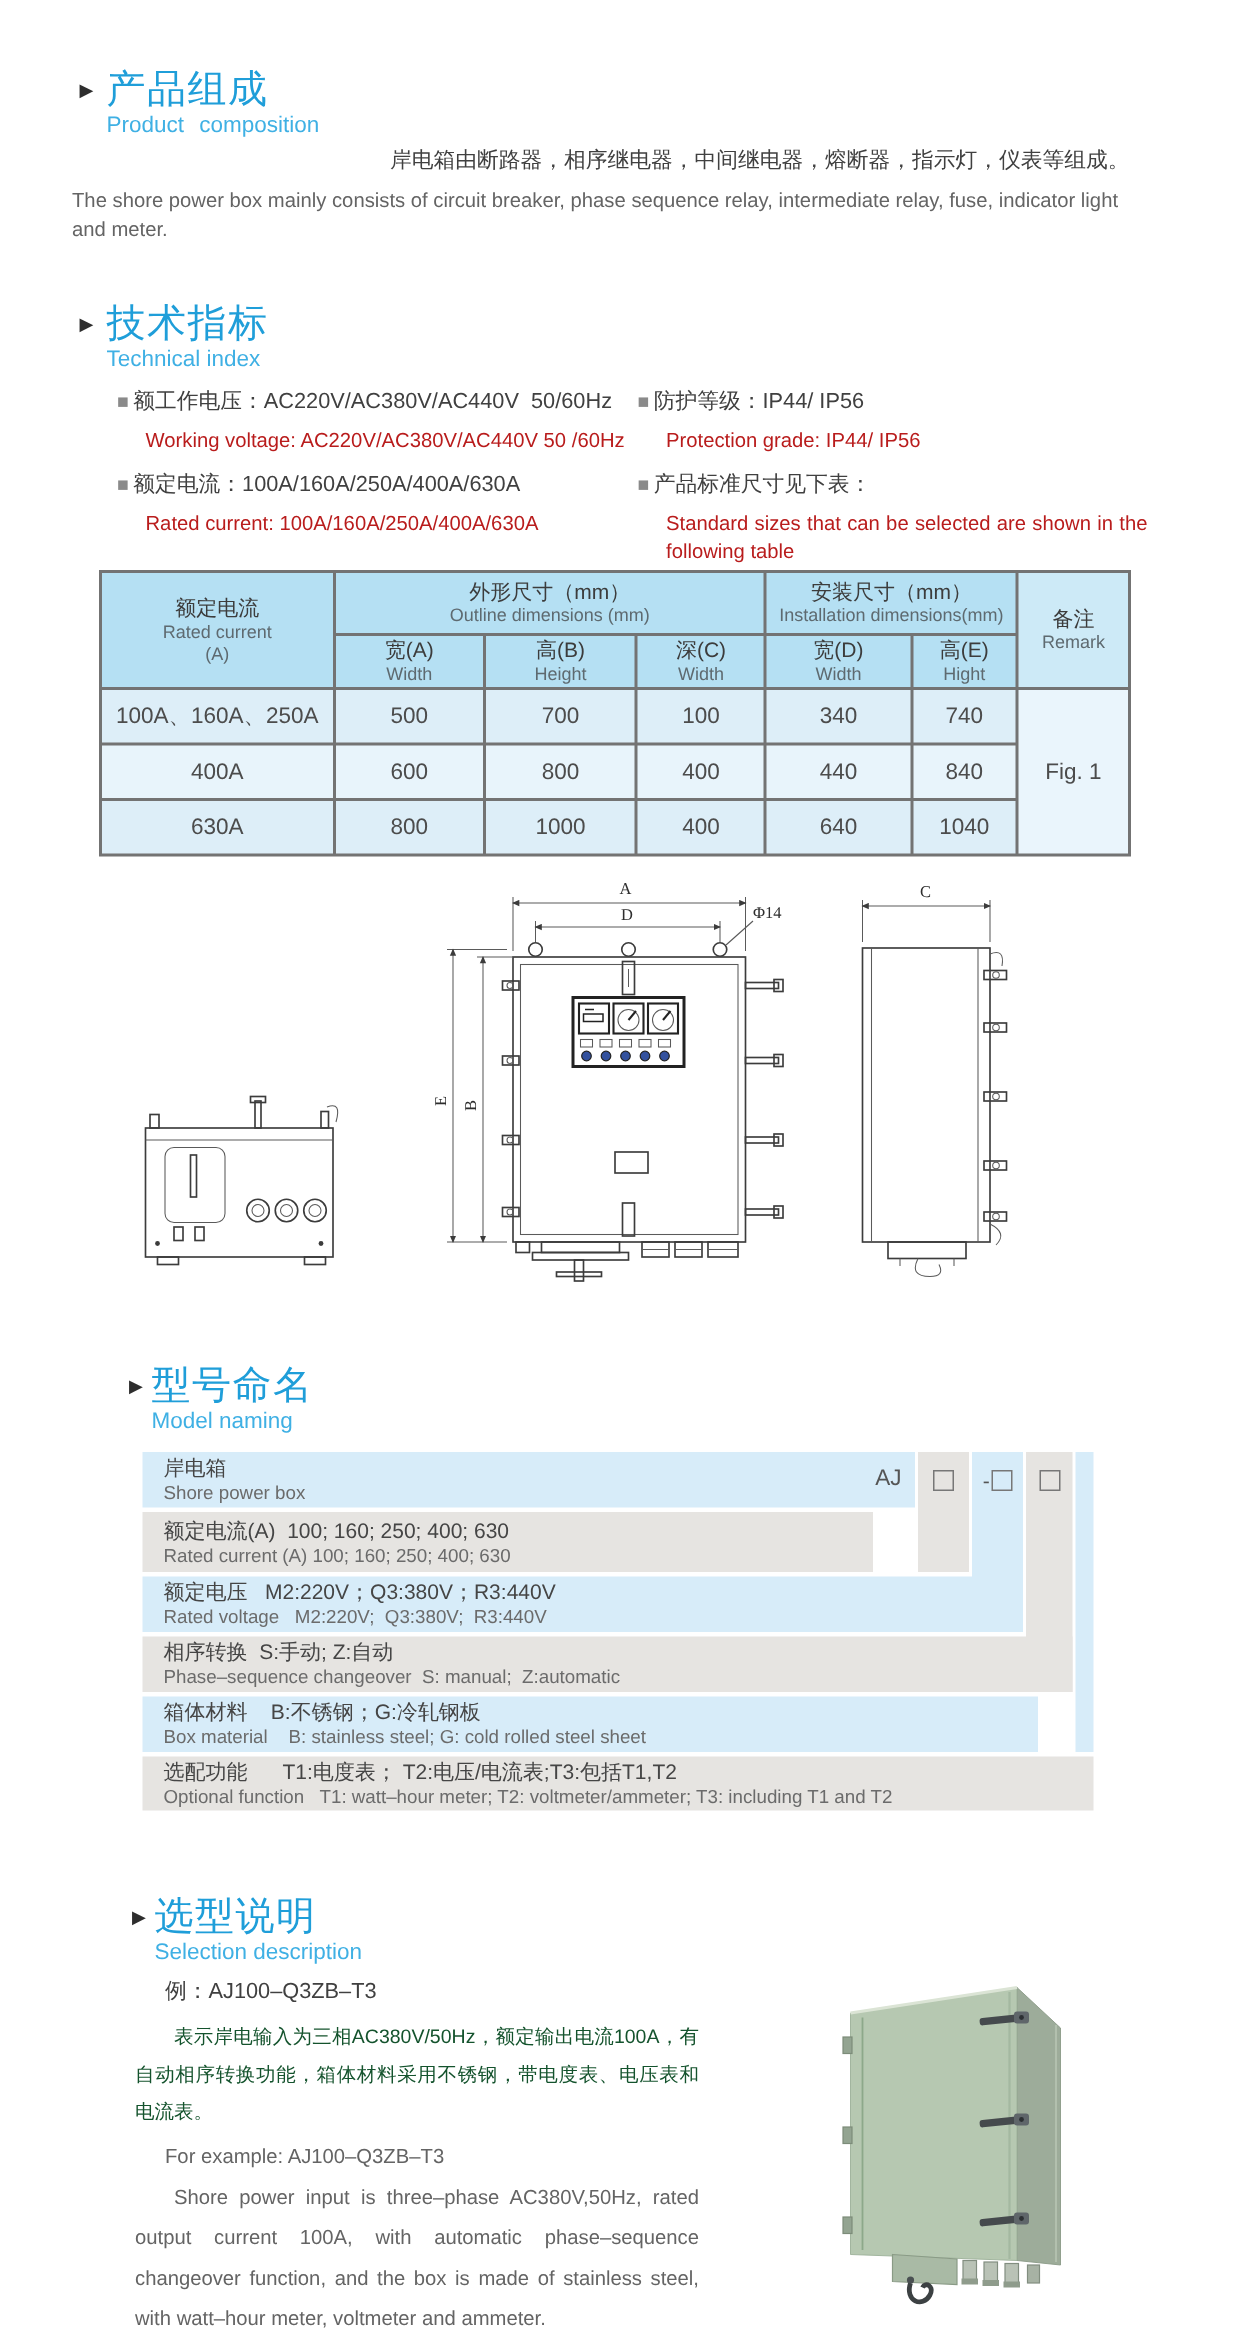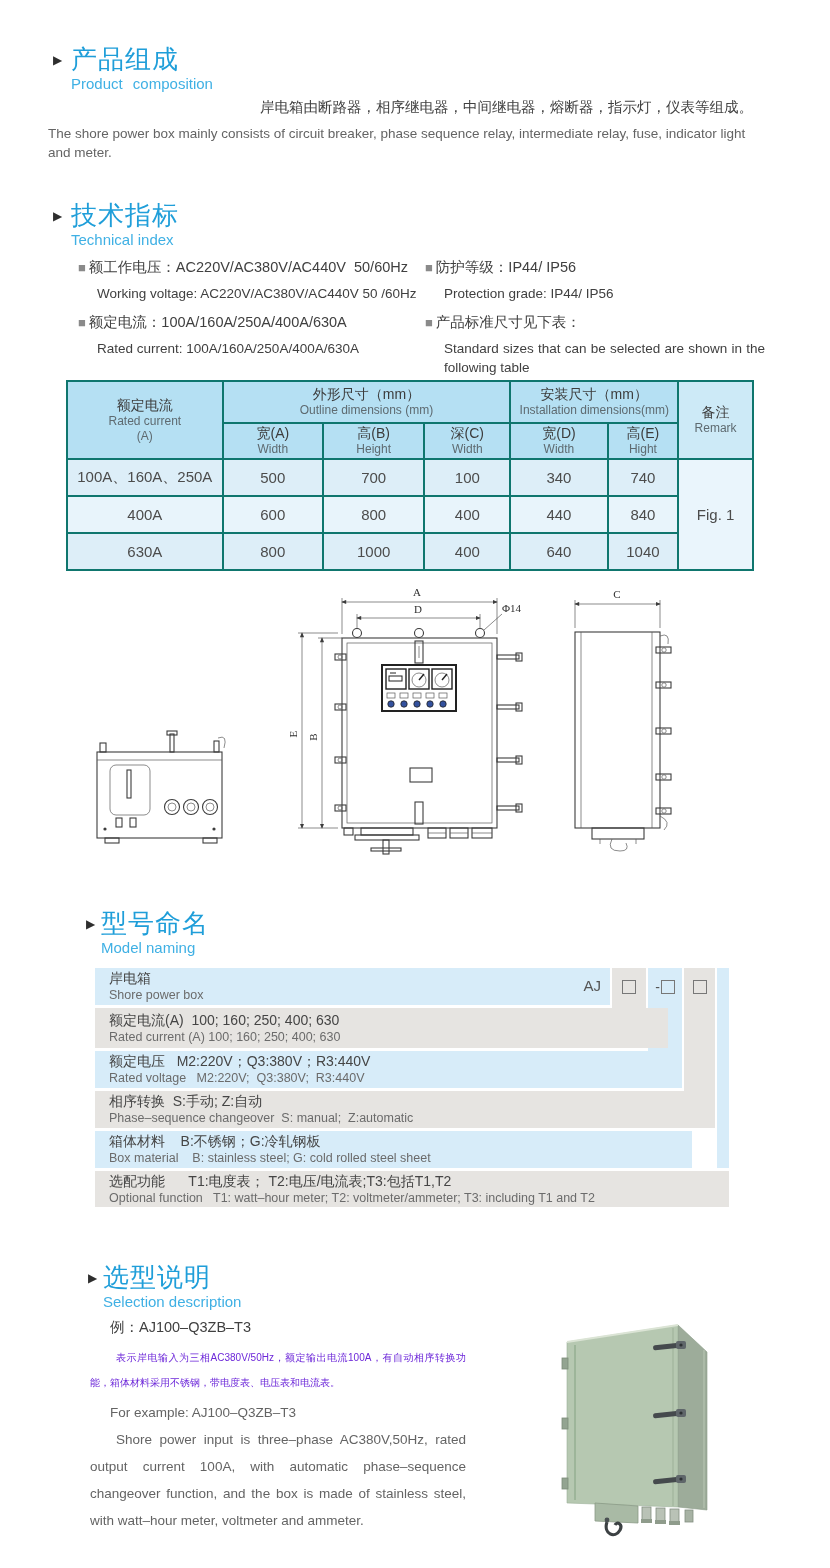--- a/index.html
+++ b/index.html
@@ -13,25 +13,25 @@
   .h-en{margin:1px 0 0 0;font-size:15px;color:#3fb0e4;line-height:18px;}
   .ws{word-spacing:6px;}
 
   
   .p-cn{margin:0;font-size:14.5px;color:#404040;line-height:20px;text-align:right;}
   .p-en{margin:0;font-size:13.5px;color:#646464;line-height:19px;}
 
   
   .b-cn{margin:0 0 7px 0;font-size:14.5px;color:#404040;white-space:pre-wrap;}
   .b-sq{color:#8a8a8a;font-size:13px;margin-right:3px;}
-  .b-en{margin:0 0 10px 19px;font-size:13.5px;color:#404040;line-height:19px;}
+  .b-en{margin:0 0 10px 19px;font-size:13.5px;color:#b91c1c;line-height:19px;}
   .just{text-align:justify;}
 
   
-  table.spec{border-collapse:separate;border-spacing:2px;background:#0f766e;table-layout:fixed;}
+  table.spec{border-collapse:separate;border-spacing:2px;background:#737373;table-layout:fixed;}
   table.spec td,table.spec th{padding:0;text-align:center;vertical-align:middle;font-weight:normal;}
   .th-bg{background:#b5e0f3;}
   .th-remark{background:#cdeaf7;}
   .cell-cn{font-size:14px;color:#3c3c3c;line-height:17px;}
   .cell-en{font-size:12px;color:#5e6a70;line-height:15px;}
   .row-a{background:#ddeef8;}
   .row-b{background:#e8f4fb;}
   .remark-data{background:#eaf5fc;}
   .val{font-size:15px;color:#4c4c4c;}
 
@@ -50,21 +50,21 @@
   .m-cn{font-size:14px;color:#454545;line-height:17px;white-space:pre-wrap;}
   .m-en{font-size:12.5px;color:#6b6b6b;line-height:16px;white-space:pre-wrap;}
   .m-strip{position:absolute;}
   .m-code{position:absolute;top:10px;width:100%;text-align:center;font-size:14px;color:#555;}
   .mbox{display:inline-block;width:12px;height:12px;border:1px solid #777;vertical-align:middle;background:transparent;}
   .m-aj{position:absolute;right:9px;top:9px;font-size:15px;color:#555;}
   .m-dash{color:#555;font-size:14px;margin-right:1px;vertical-align:middle;}
 
   
   .sel-ex{margin:0 0 8px 0;padding-left:20px;font-size:14.5px;color:#404040;}
-  .sel-cn{margin:0 0 10px 0;font-size:10px;color:#6d28d9;line-height:25px;text-indent:26px;text-align:justify;}
+  .sel-cn{margin:0 0 10px 0;font-size:13px;color:#14532d;line-height:25px;text-indent:26px;text-align:justify;}
   .sel-exen{margin:0 0 6px 0;padding-left:20px;font-size:13.5px;color:#646464;}
   .sel-en{margin:0;font-size:13.5px;color:#646464;line-height:27px;text-indent:26px;text-align:justify;}
 </style>
 </head>
 <body>
 
 <div class="page">
 
   <div class="abs" style="left:71px;top:44px;">
     <span class="h-arrow">▶</span>
@@ -357,21 +357,21 @@
   <div class="m-strip m-gray" style="left:684px;top:968px;width:31px;height:160px;">
     <div class="m-code"><span class="mbox"></span></div>
   </div>
   <div class="m-strip m-blue" style="left:717px;top:968px;width:12px;height:200px;"></div>
 
   <div class="m-row m-blue" style="left:95px;top:968px;width:515px;height:37px;">
     <div class="m-cn">岸电箱</div>
     <div class="m-en">Shore power box</div>
     <span class="m-aj">AJ</span>
   </div>
-  <div class="m-row m-gray" style="left:95px;top:1008px;width:573px;height:40px;">
+  <div class="m-row m-gray" style="left:95px;top:1008px;width:487px;height:40px;">
     <div class="m-cn">额定电流(A)  100; 160; 250; 400; 630</div>
     <div class="m-en">Rated current (A) 100; 160; 250; 400; 630</div>
   </div>
   <div class="m-row m-blue" style="left:95px;top:1051px;width:587px;height:37px;">
     <div class="m-cn">额定电压   M2:220V；Q3:380V；R3:440V</div>
     <div class="m-en">Rated voltage   M2:220V;  Q3:380V;  R3:440V</div>
   </div>
   <div class="m-row m-gray" style="left:95px;top:1091px;width:620px;height:37px;">
     <div class="m-cn">相序转换  S:手动; Z:自动</div>
     <div class="m-en">Phase–sequence changeover  S: manual;  Z:automatic</div>

